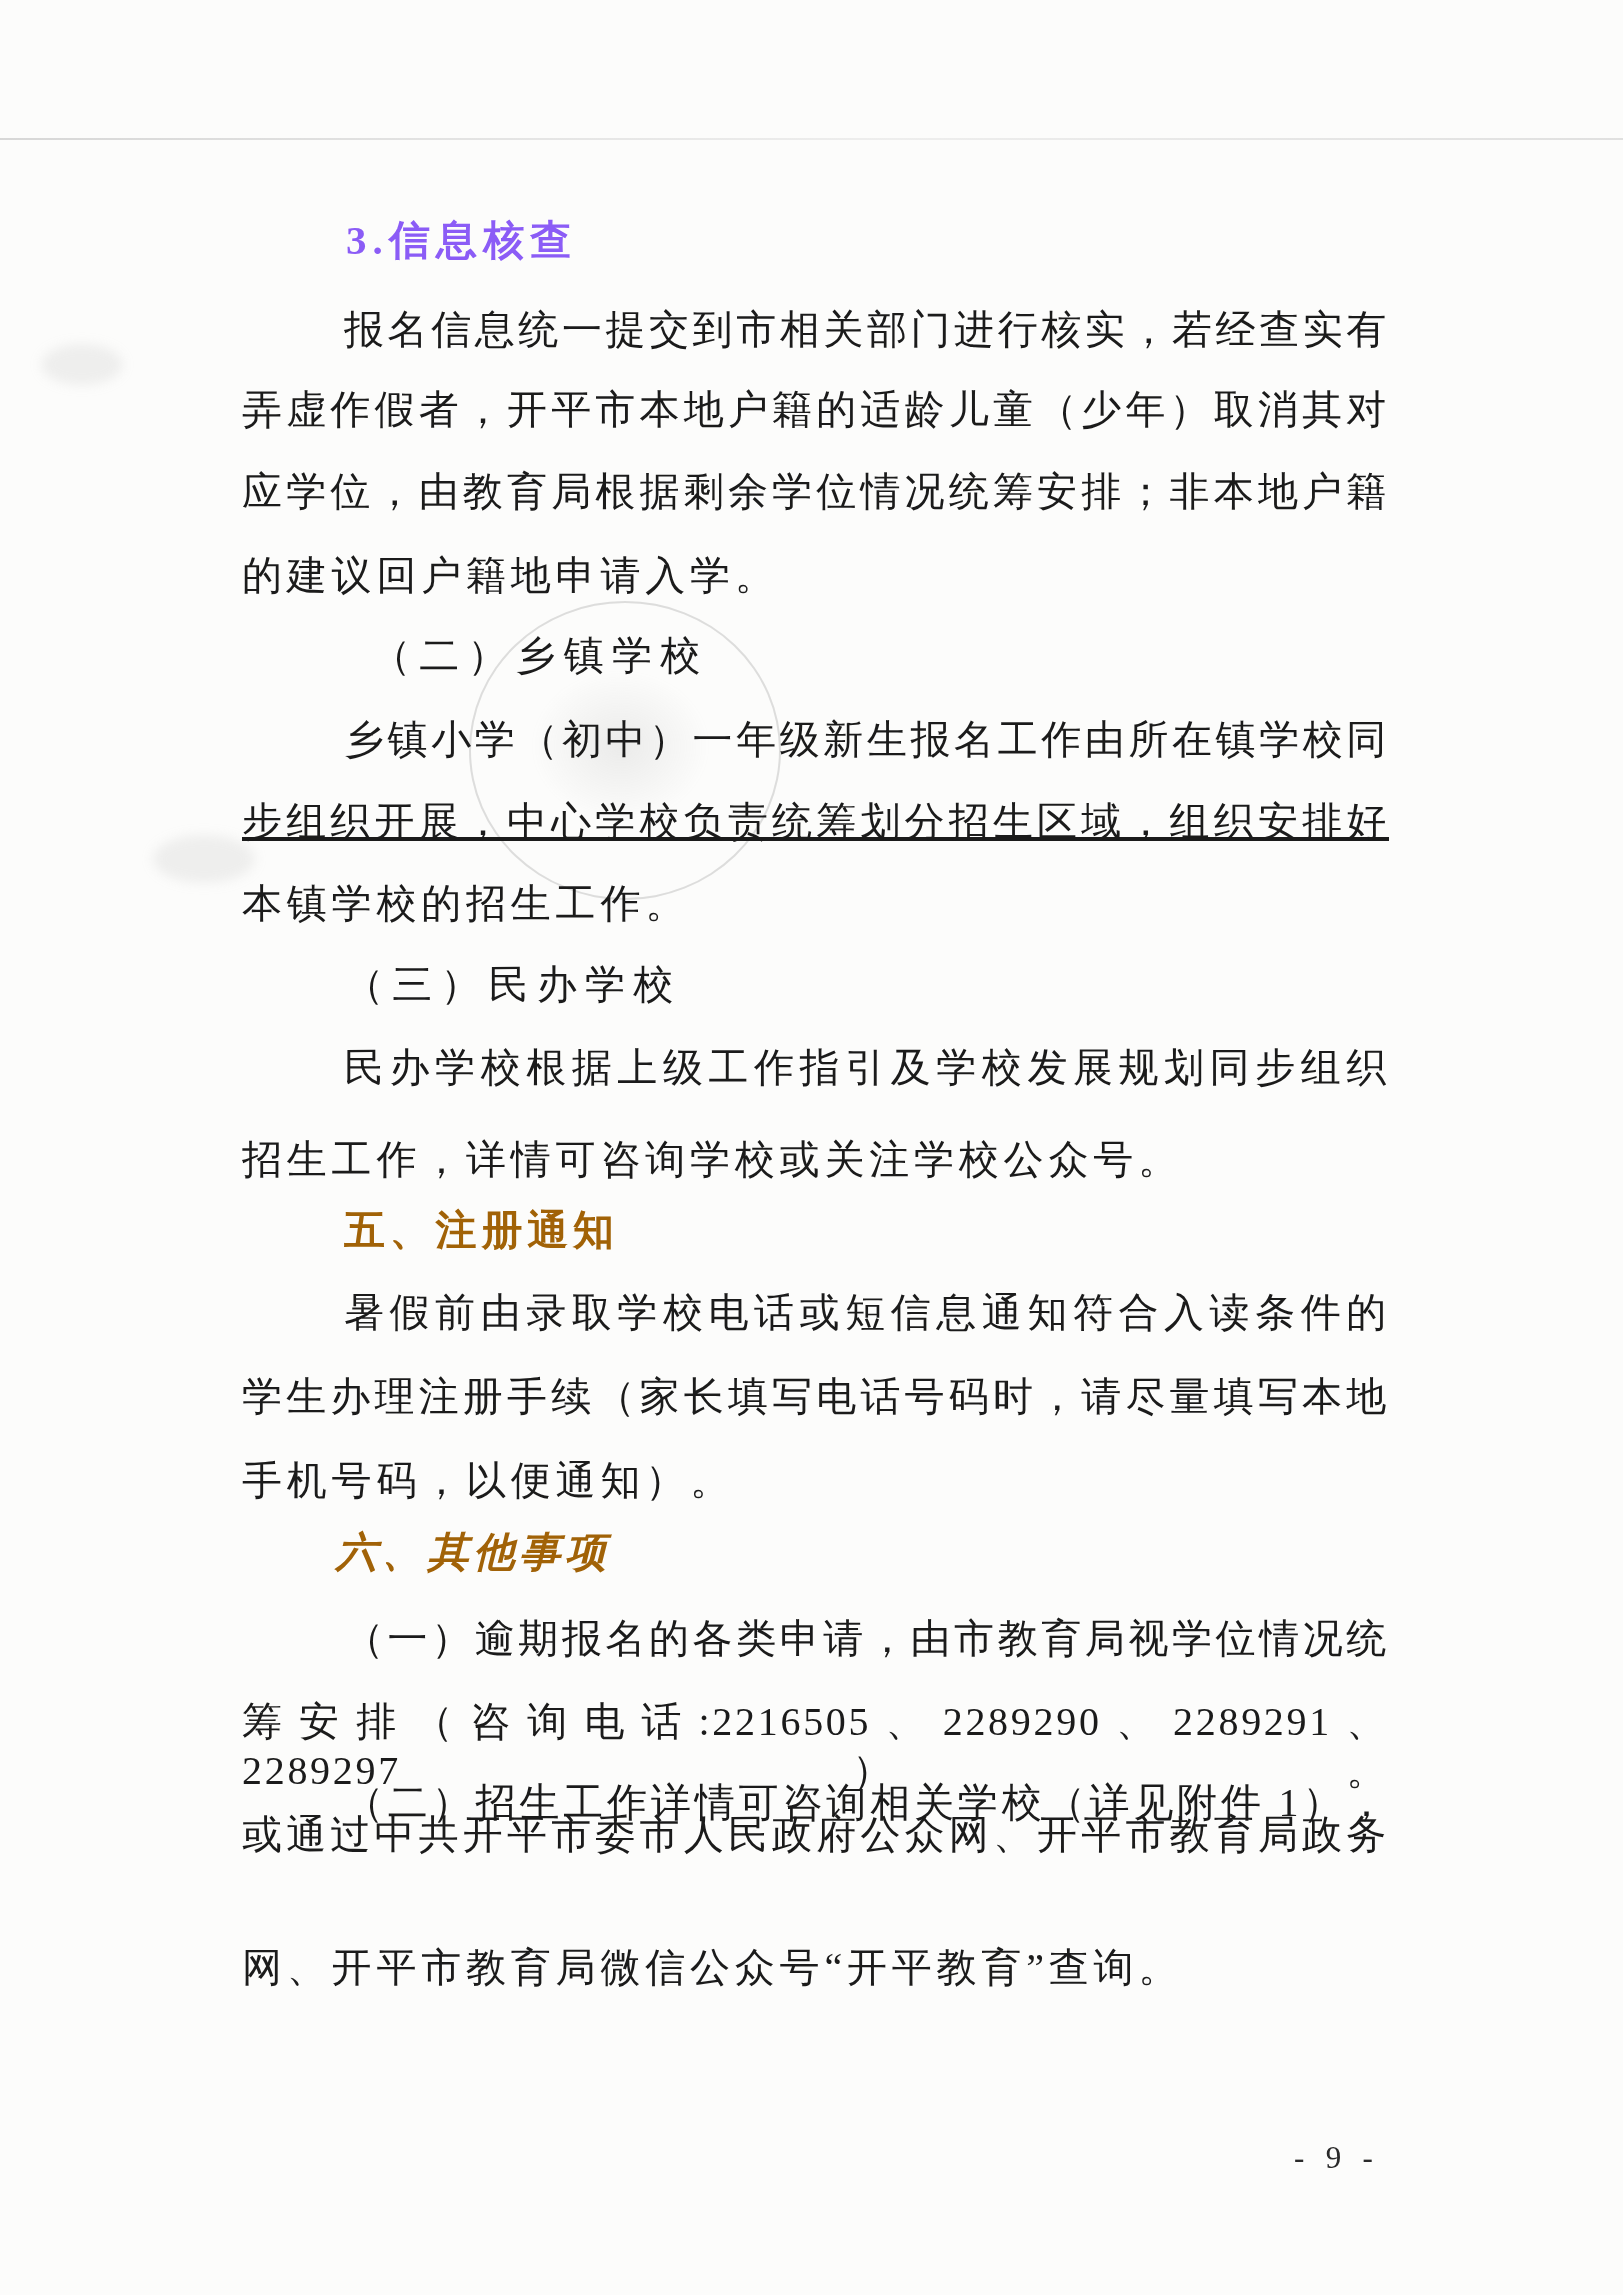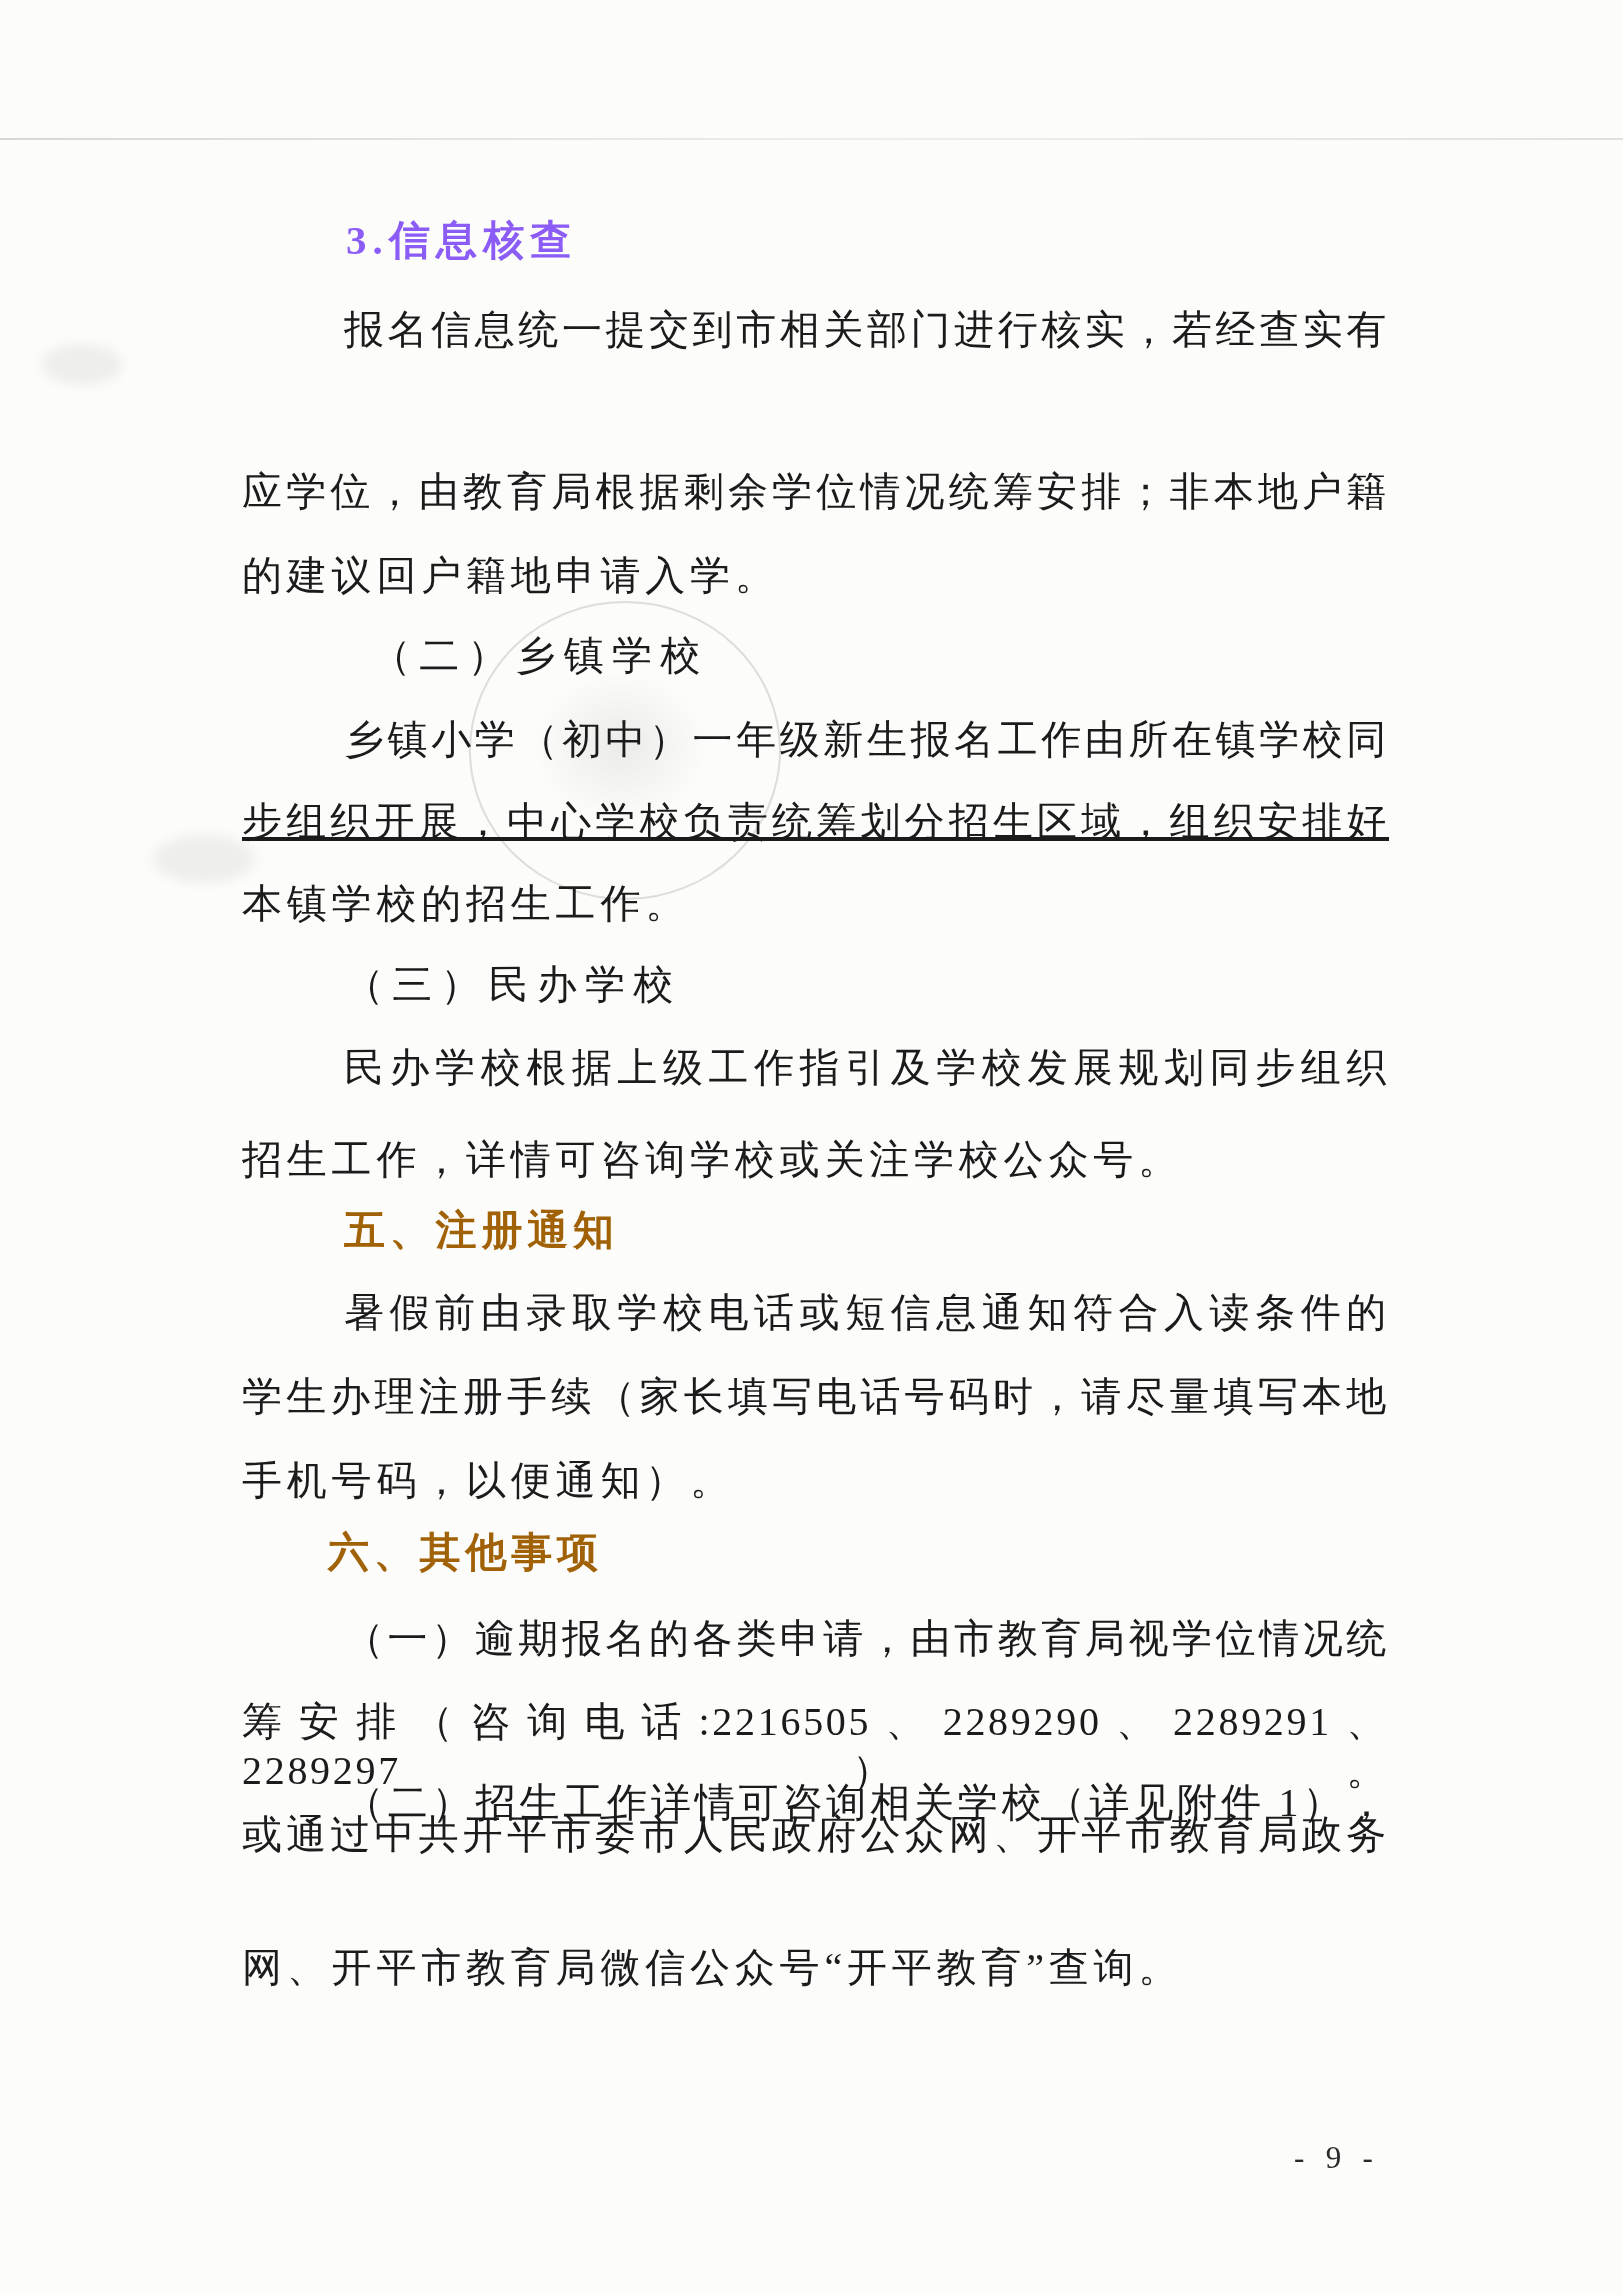--- a/index.html
+++ b/index.html
@@ -70,38 +70,39 @@
   <div class="smudge" style="left:41px;top:344px;"></div>
   <div class="smudge" style="left:153px;top:835px;width:102px;height:48px;"></div>
 
   <div class="watermark">
     <div class="watermark-inner"></div>
   </div>
 
   <div class="line h-sub" style="left:346px;top:216px;">3.信息核查</div>
 
   <div class="line just" style="left:344px;top:305px;width:1045px;">报名信息统一提交到市相关部门进行核实，若经查实有</div>
+  <div class="line just" style="left:242px;top:385px;width:1147px;">弄虚作假者，开平市本地户籍的适龄儿童（少年）取消其对</div>
   <div class="line just" style="left:242px;top:467px;width:1147px;">应学位，由教育局根据剩余学位情况统筹安排；非本地户籍</div>
   <div class="line" style="left:242px;top:551px;">的建议回户籍地申请入学。</div>
 
   <div class="line" style="left:344px;top:631px;letter-spacing:8.2px;margin-left:27px;">（二）乡镇学校</div>
   <div class="line just" style="left:344px;top:715px;width:1045px;">乡镇小学（初中）一年级新生报名工作由所在镇学校同</div>
   <div class="line just" style="left:242px;top:797px;width:1147px;text-decoration:underline;">步组织开展，中心学校负责统筹划分招生区域，组织安排好</div>
   <div class="line" style="left:242px;top:879px;">本镇学校的招生工作。</div>
 
   <div class="line" style="left:344px;top:960px;letter-spacing:8.2px;">（三）民办学校</div>
   <div class="line" style="left:242px;top:1135px;">招生工作，详情可咨询学校或关注学校公众号。</div>
   <div class="line just" style="left:344px;top:1043px;width:1045px;">民办学校根据上级工作指引及学校发展规划同步组织</div>
 
   <div class="line h-black" style="left:344px;top:1206px;">五、注册通知</div>
   <div class="line just" style="left:344px;top:1288px;width:1045px;">暑假前由录取学校电话或短信息通知符合入读条件的</div>
   <div class="line just" style="left:242px;top:1372px;width:1147px;">学生办理注册手续（家长填写电话号码时，请尽量填写本地</div>
   <div class="line" style="left:242px;top:1456px;">手机号码，以便通知）。</div>
 
-  <div class="line h-black" style="left:328px;top:1528px;">六、其他事项</div>
+  <div class="line h-black" style="left:336px;top:1528px;font-style:italic;">六、其他事项</div>
   <div class="line just" style="left:344px;top:1614px;width:1045px;">（一）逾期报名的各类申请，由市教育局视学位情况统</div>
   <div class="line just" style="left:242px;top:1697px;width:1147px;">筹安排（咨询电话:2216505、2289290、2289291、2289297）。</div>
   <div class="line just" style="left:344px;top:1778px;width:1045px;">（二）招生工作详情可咨询相关学校（详见附件 1），</div>
   <div class="line just" style="left:242px;top:1810px;width:1147px;">或通过中共开平市委市人民政府公众网、开平市教育局政务</div>
   <div class="line" style="left:242px;top:1943px;">网、开平市教育局微信公众号“开平教育”查询。</div>
 
   <div class="page-num">- 9 -</div>
 
 </div>
 

